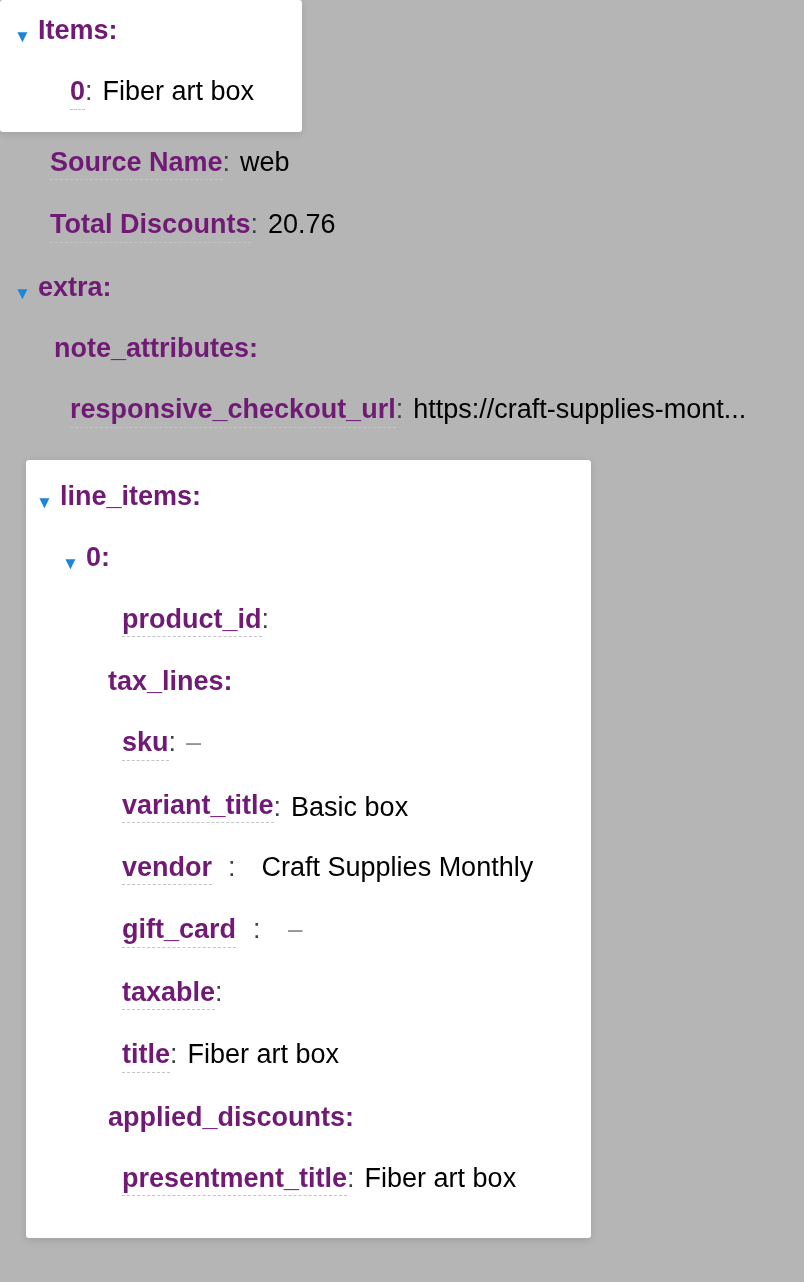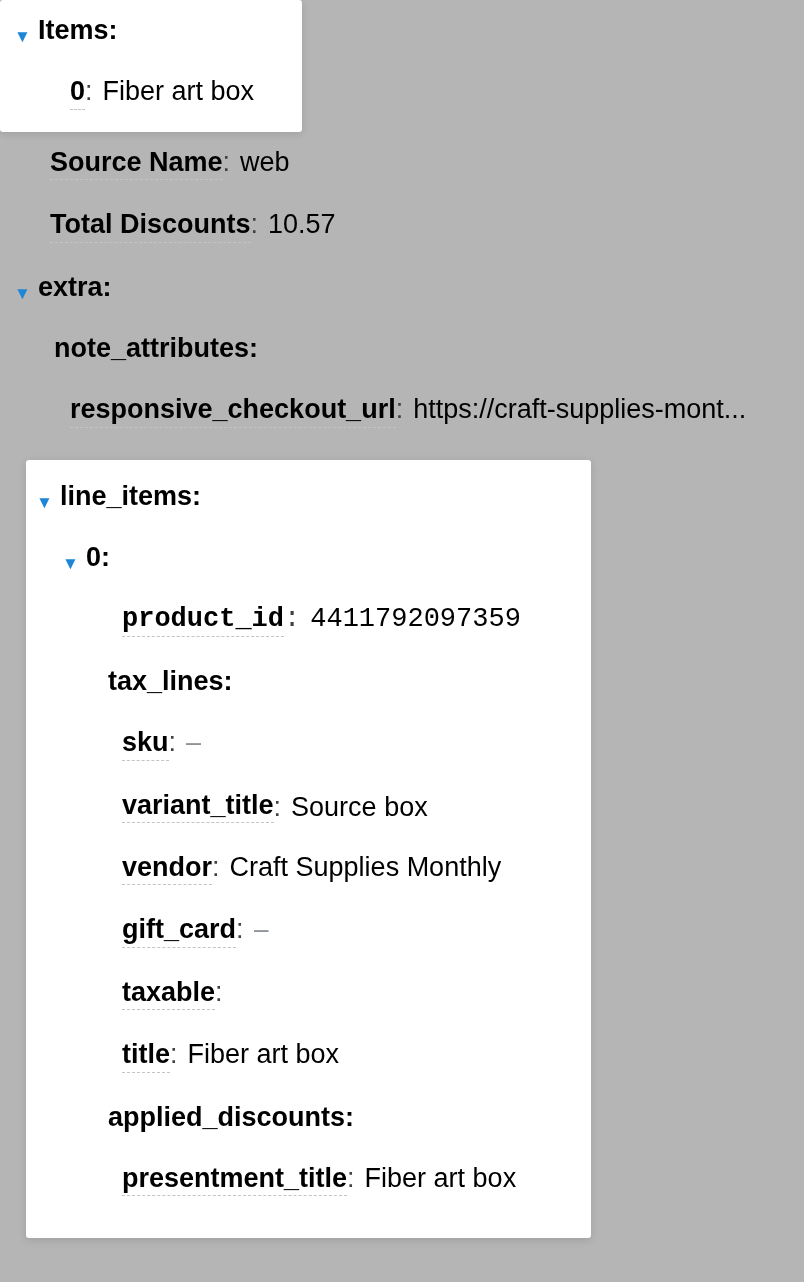--- a/index.html
+++ b/index.html
@@ -26,21 +26,21 @@
     font-size: 17px;
     color: #1d86d6;
     margin-right: 6px;
     position: relative;
     top: 3px;
     user-select: none;
     cursor: pointer;
   }
   .label {
     font-weight: 600;
-    color: #000000;
+    color: #701a75;
     border-bottom: 1px dashed #bfc5c9;
     padding-bottom: 1px;
   }
   .label.plain {
     border-bottom: none;
   }
   .colon { margin-right: 10px; }
   .value {
     color: #000000;
     font-weight: 400;
@@ -80,21 +80,21 @@
 </div>
 
 <div class="row indent-1 gray-row" style="padding-left:50px;">
   <span class="label"><span>Source Name</span></span>
     <span class="colon">:</span>
   <span class="value">web</span>
 </div>
 <div class="row indent-1 gray-row" style="padding-left:50px;">
   <span class="label"><span>Total Discounts</span></span>
     <span class="colon">:</span>
-  <span class="value">10.57</span>
+  <span class="value">20.76</span>
 </div>
 
 <div class="row gray-row" style="padding-left:14px;">
   <span class="toggle">▼</span>
   <span class="label plain"><span>extra</span><span class="colon">:</span></span>
 </div>
 <div class="row gray-row" style="padding-left:54px;">
   <span class="label plain"><span>note_attributes</span><span class="colon">:</span></span>
 </div>
 <div class="row gray-row" style="padding-left:70px; max-width:790px;">
@@ -108,49 +108,48 @@
   <div class="row">
     <span class="toggle">▼</span>
     <span class="label plain"><span>line_items</span><span class="colon">:</span></span>
   </div>
 
   <div class="row" style="padding-left:26px;">
     <span class="toggle">▼</span>
     <span class="label plain"><span>0</span><span class="colon">:</span></span>
   </div>
 
-  <div class="row" style="padding-left:86px;font-family:Liberation Mono, monospace;">
+  <div class="row" style="padding-left:86px;">
     <span class="label"><span>product_id</span></span>
       <span class="colon">:</span>
-    <span class="value">4411792097359</span>
   </div>
 
   <div class="row" style="padding-left:72px;">
     <span class="label plain"><span>tax_lines</span><span class="colon">:</span></span>
   </div>
 
   <div class="row" style="padding-left:86px;">
     <span class="label"><span>sku</span></span>
       <span class="colon">:</span>
     <span class="value dash">–</span>
   </div>
 
   <div class="row" style="padding-left:86px;align-items:flex-end;">
     <span class="label"><span>variant_title</span></span>
       <span class="colon">:</span>
-    <span class="value">Source box</span>
+    <span class="value">Basic box</span>
   </div>
 
-  <div class="row" style="padding-left:86px;">
+  <div class="row" style="padding-left:86px;gap:16px;">
     <span class="label"><span>vendor</span></span>
       <span class="colon">:</span>
     <span class="value">Craft Supplies Monthly</span>
   </div>
 
-  <div class="row" style="padding-left:86px;">
+  <div class="row" style="padding-left:86px;gap:17px;">
     <span class="label"><span>gift_card</span></span>
       <span class="colon">:</span>
     <span class="value dash">–</span>
   </div>
 
 
   <div class="row" style="padding-left:86px;">
     <span class="label"><span>taxable</span></span>
       <span class="colon">:</span>
   </div>

